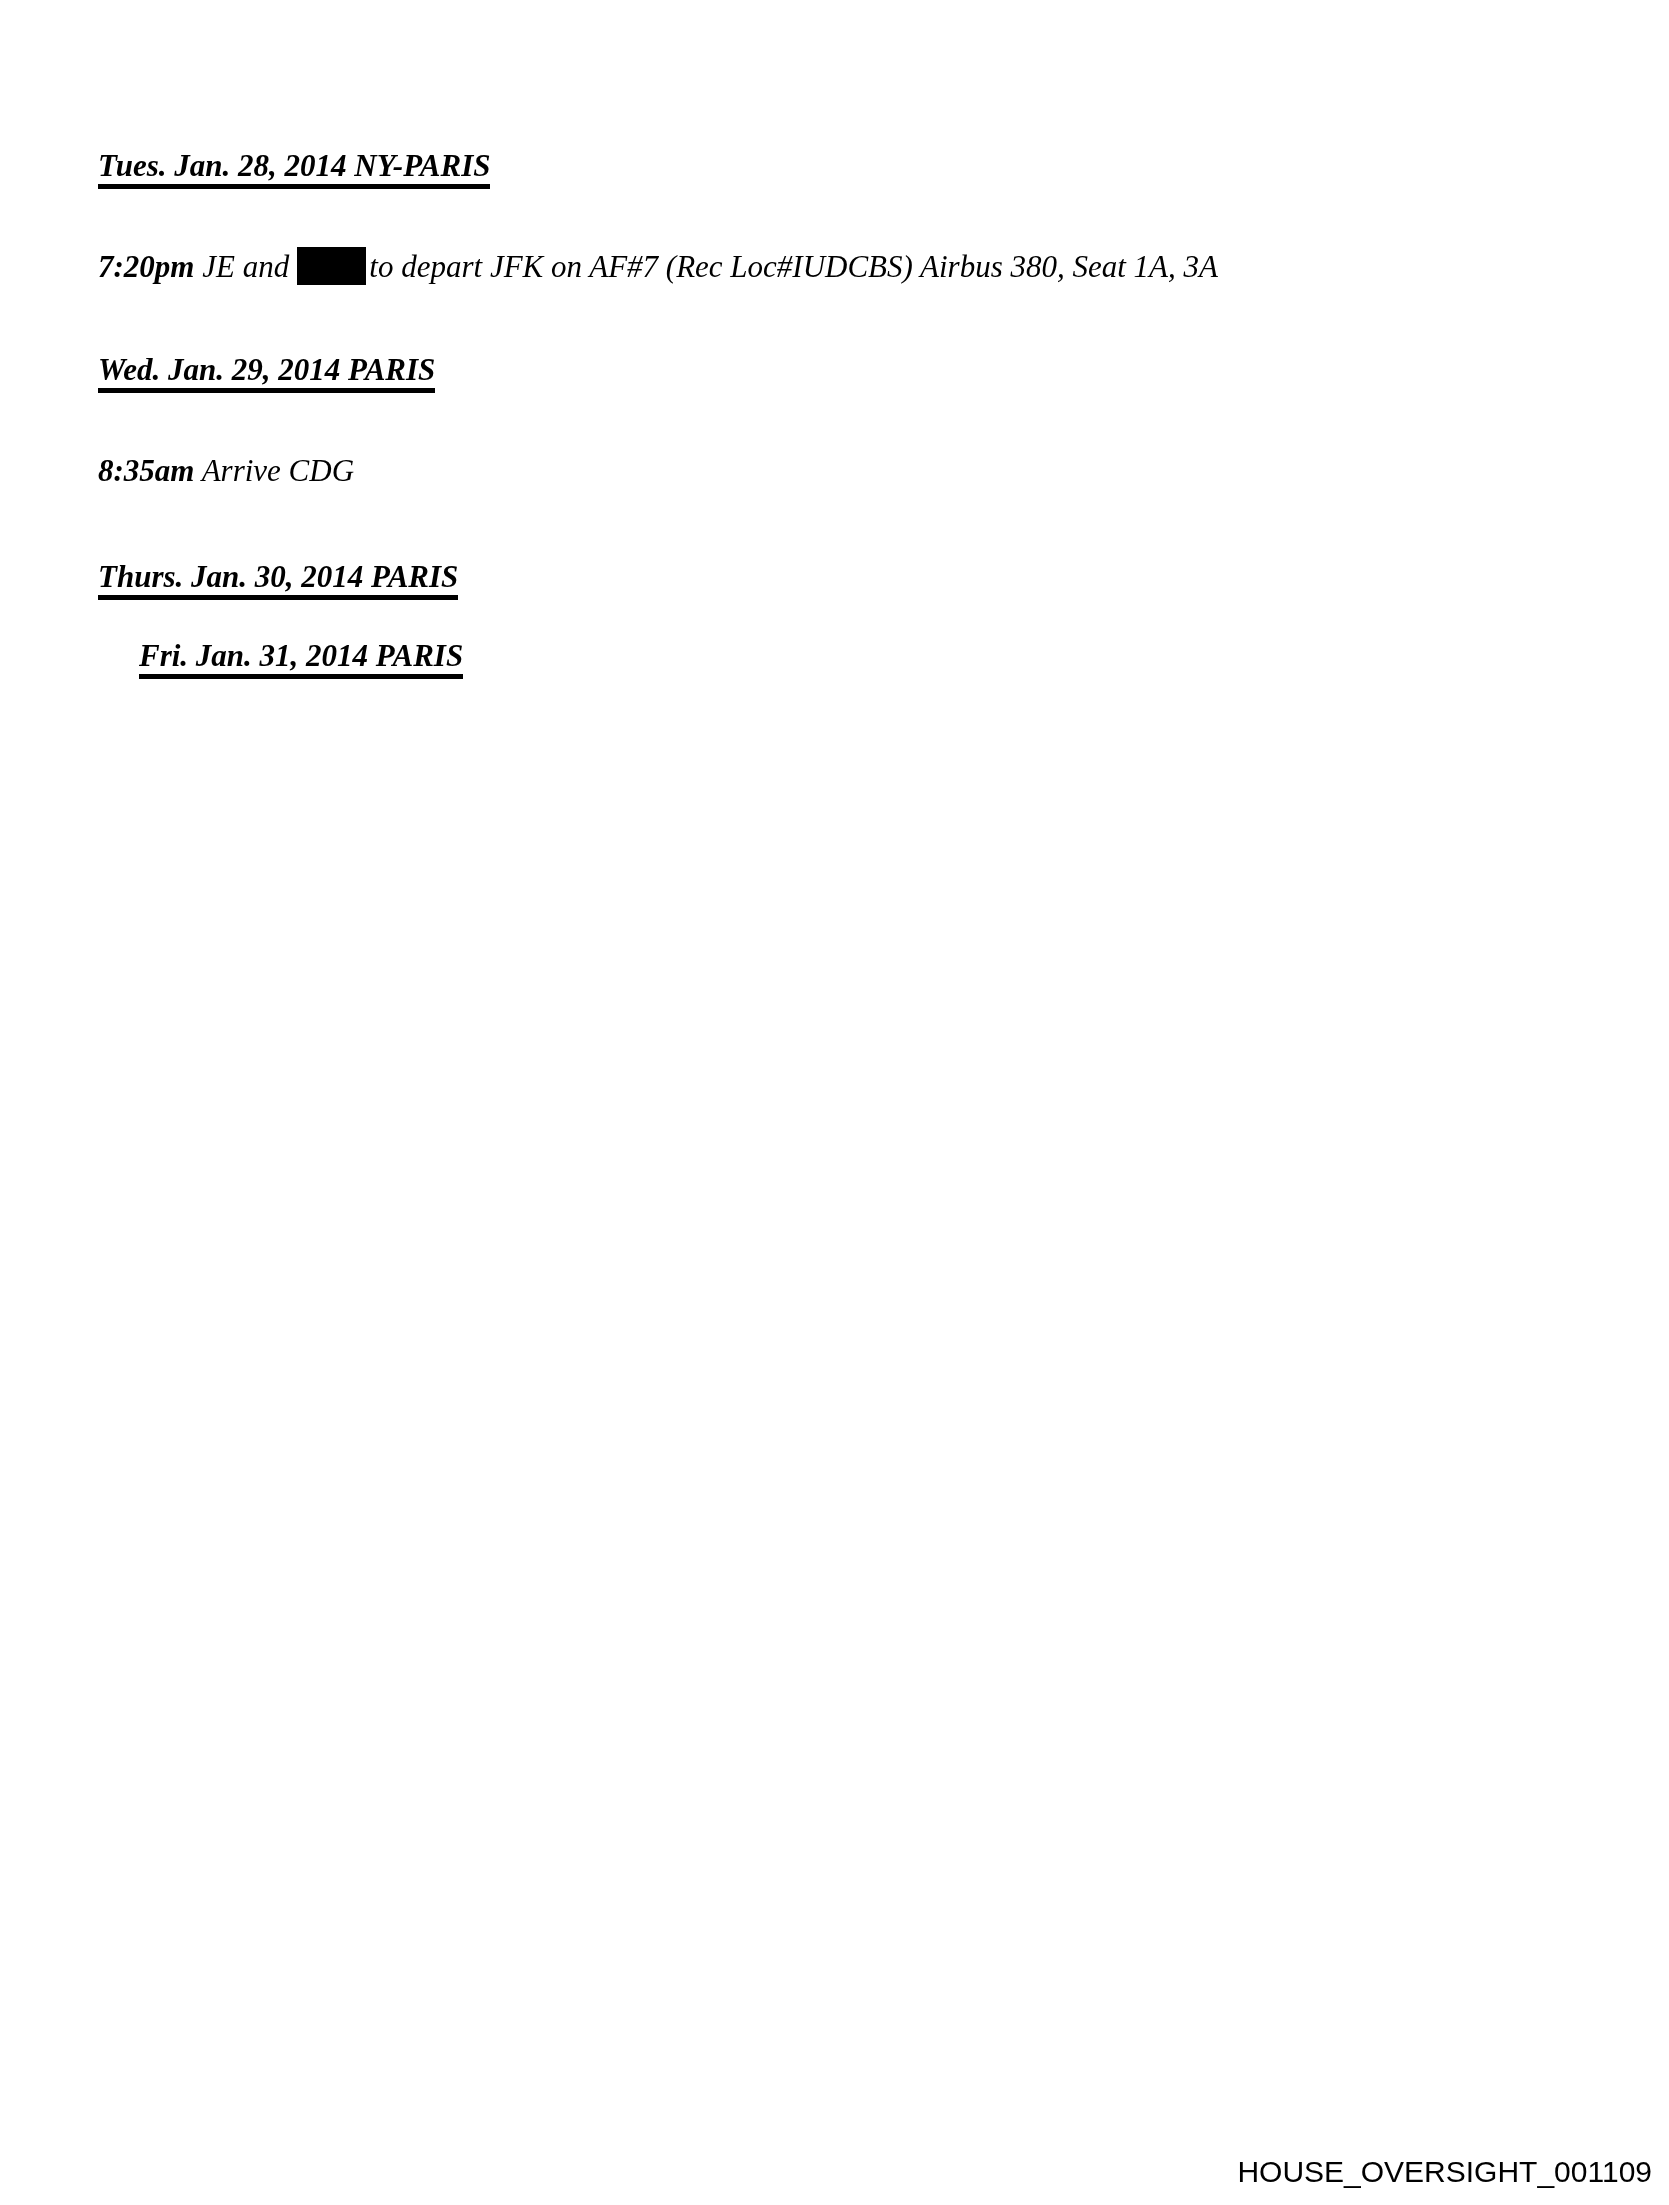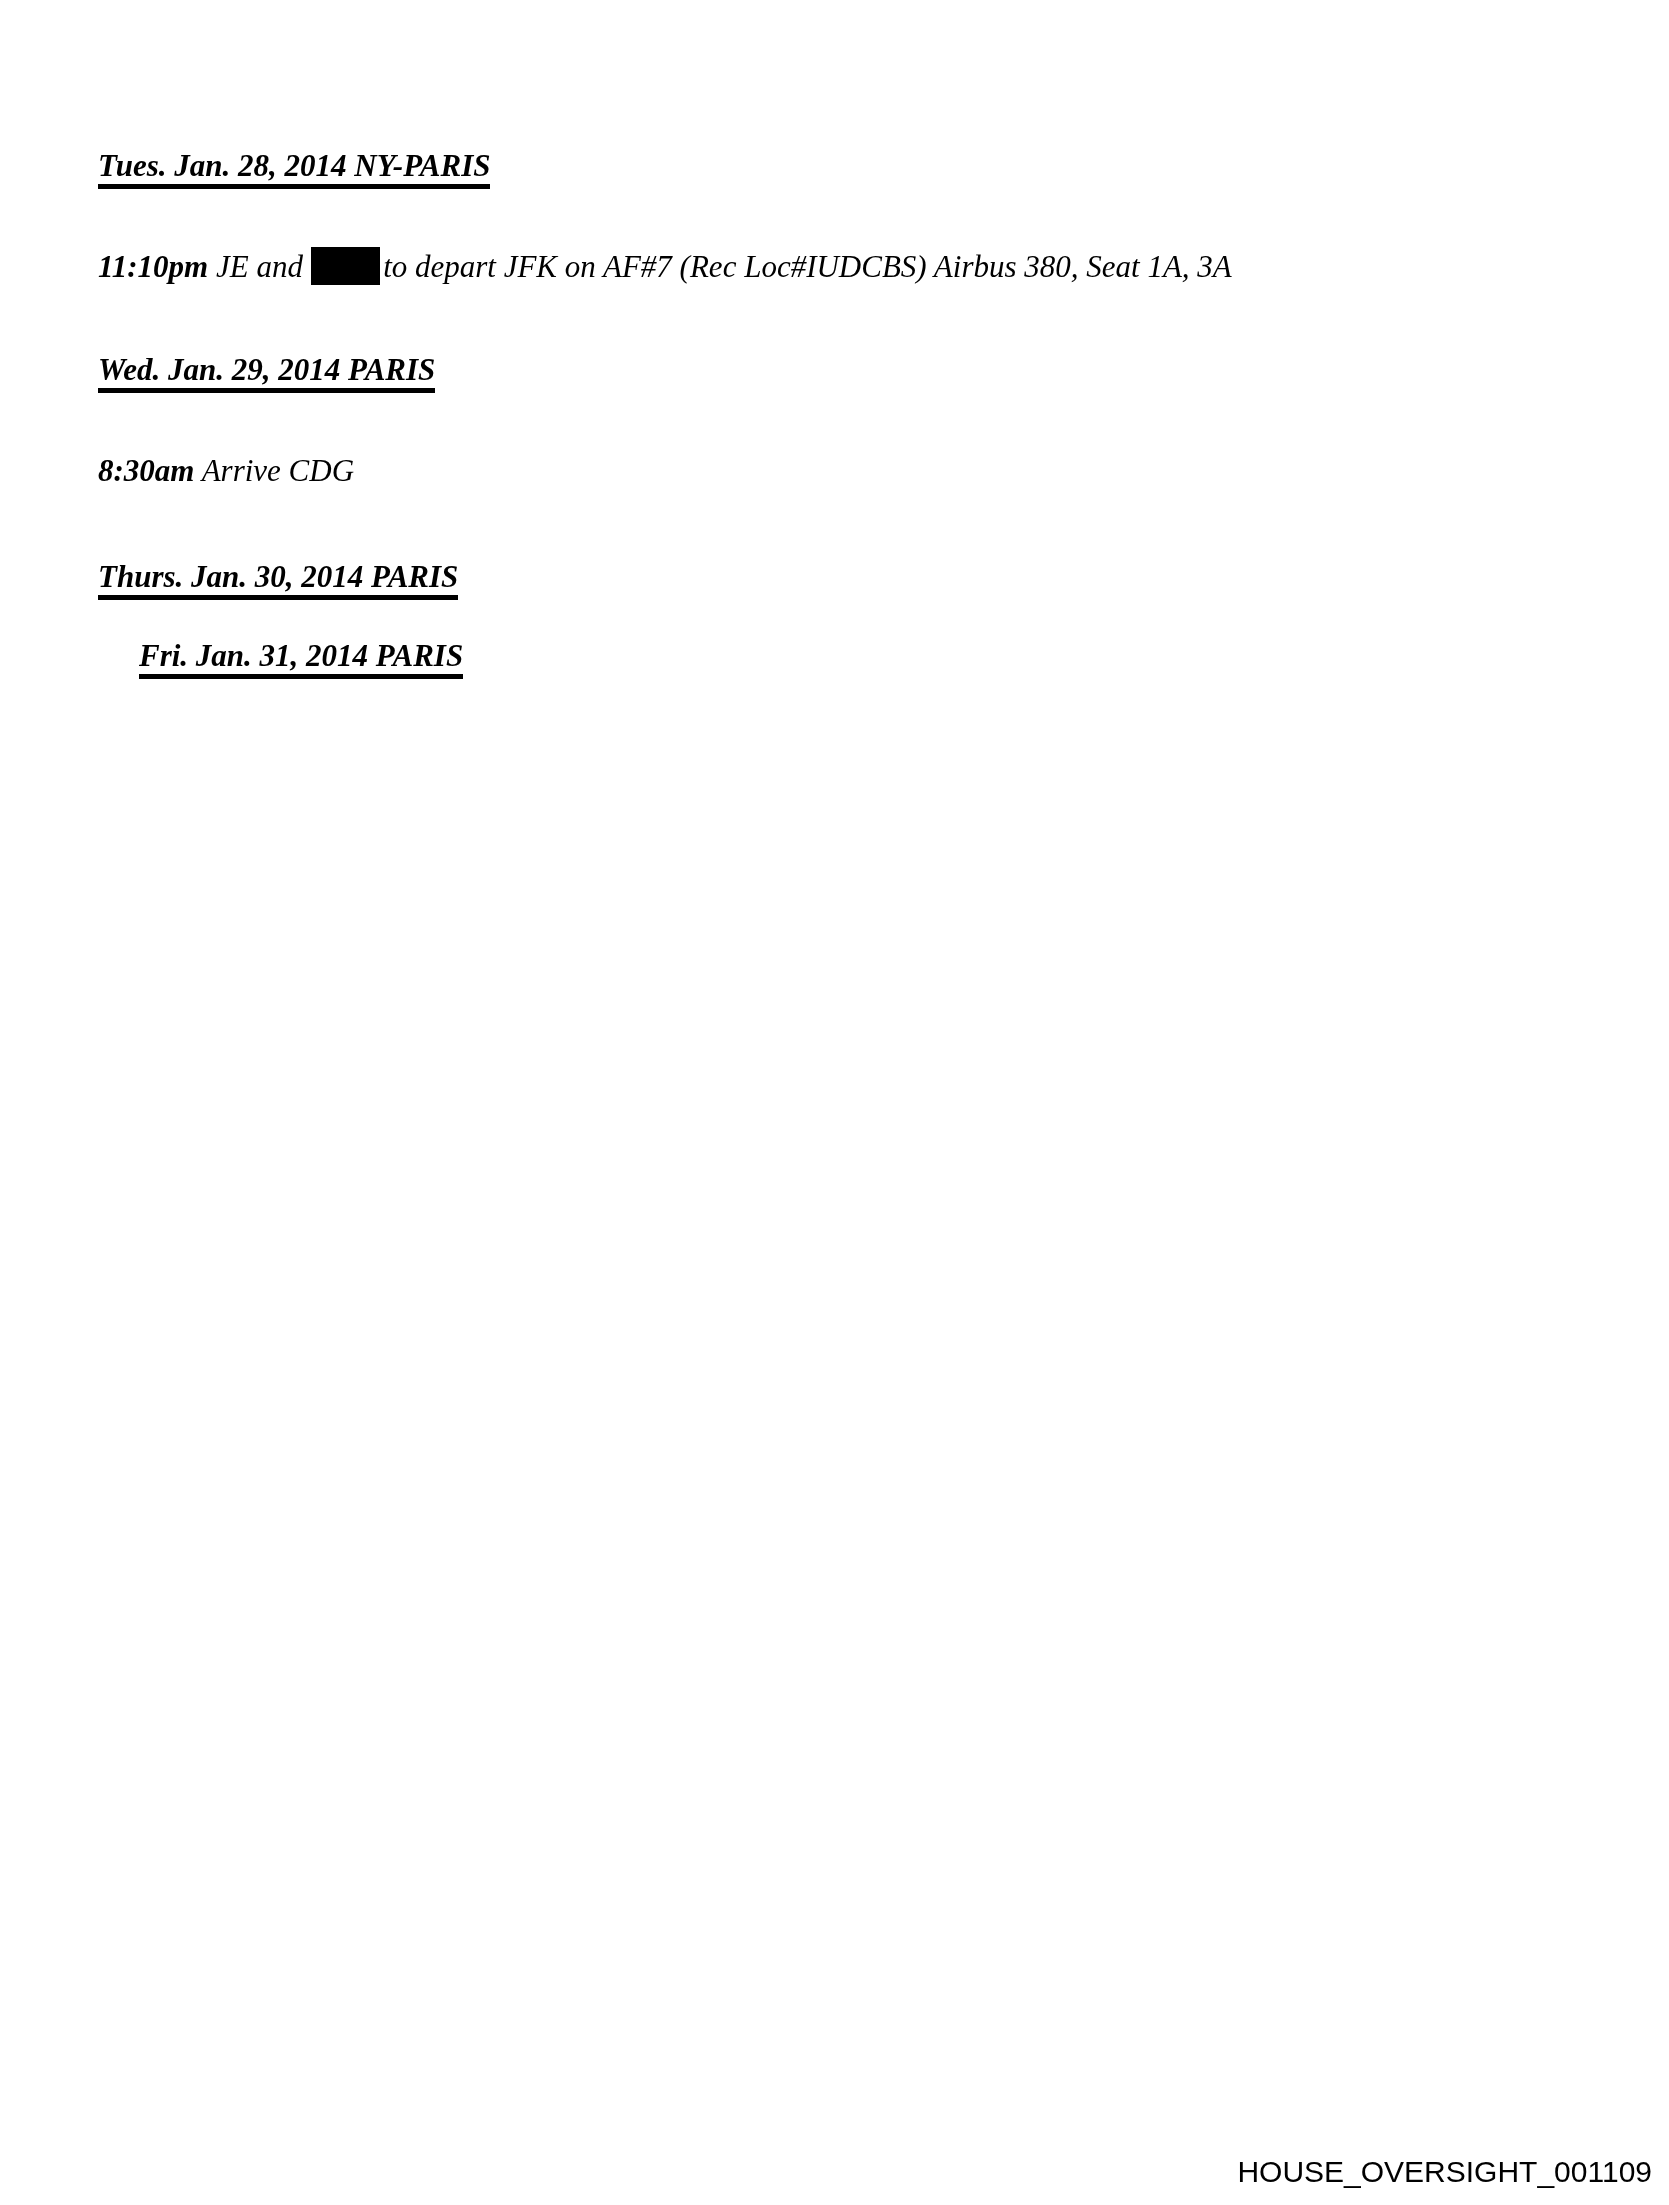--- a/index.html
+++ b/index.html
@@ -67,30 +67,30 @@
   .pos-h4 { top: 638px; margin-left: 41px; }
 </style>
 </head>
 <body>
 
 <div class="doc-line heading pos-h1">
   <span class="underlined">Tues. Jan. 28, 2014 NY-PARIS</span>
 </div>
 
 <div class="doc-line pos-flight">
-  <span class="time-label">11:10pm</span>
+  <span class="time-label">7:20pm</span>
   <span class="event-text">JE and</span><span class="redaction-box"></span><span class="event-text">to depart JFK on AF#7 (Rec Loc#IUDCBS) Airbus 380, Seat 1A, 3A</span>
 </div>
 
 <div class="doc-line heading pos-h2">
   <span class="underlined">Wed. Jan. 29, 2014 PARIS</span>
 </div>
 
 <div class="doc-line pos-arrive">
-  <span class="time-label">8:30am</span>
+  <span class="time-label">8:35am</span>
   <span class="event-text">Arrive CDG</span>
 </div>
 
 <div class="doc-line heading pos-h3">
   <span class="underlined">Thurs. Jan. 30, 2014 PARIS</span>
 </div>
 
 <div class="doc-line heading pos-h4">
   <span class="underlined">Fri. Jan. 31, 2014 PARIS</span>
 </div>

